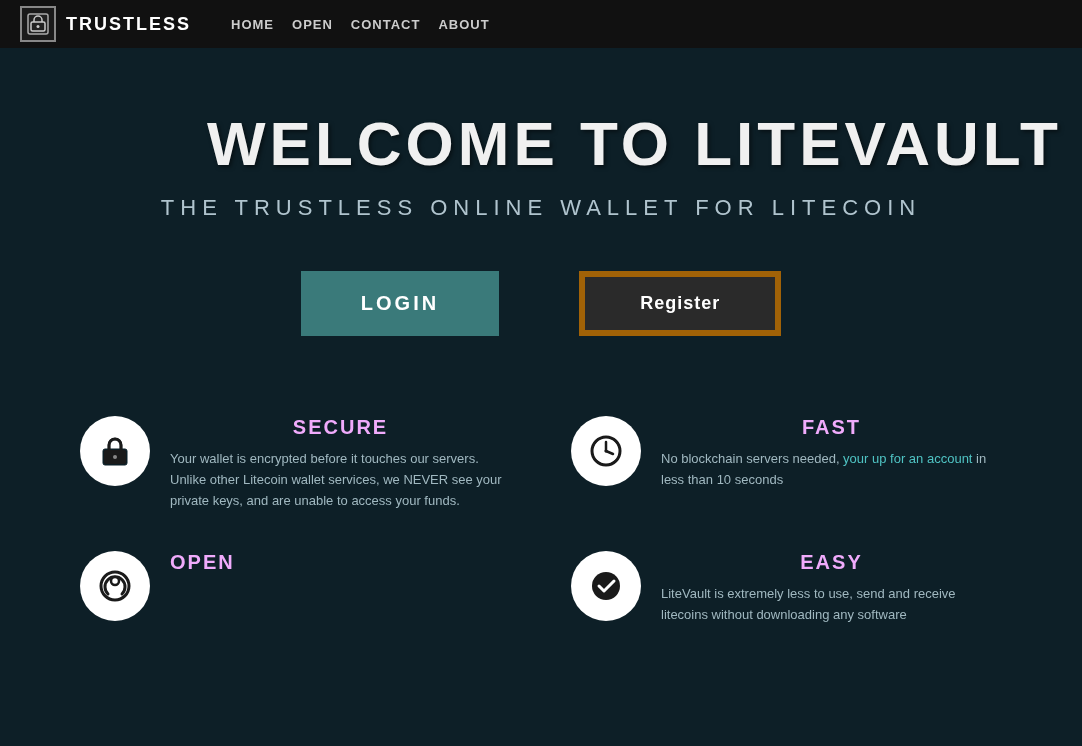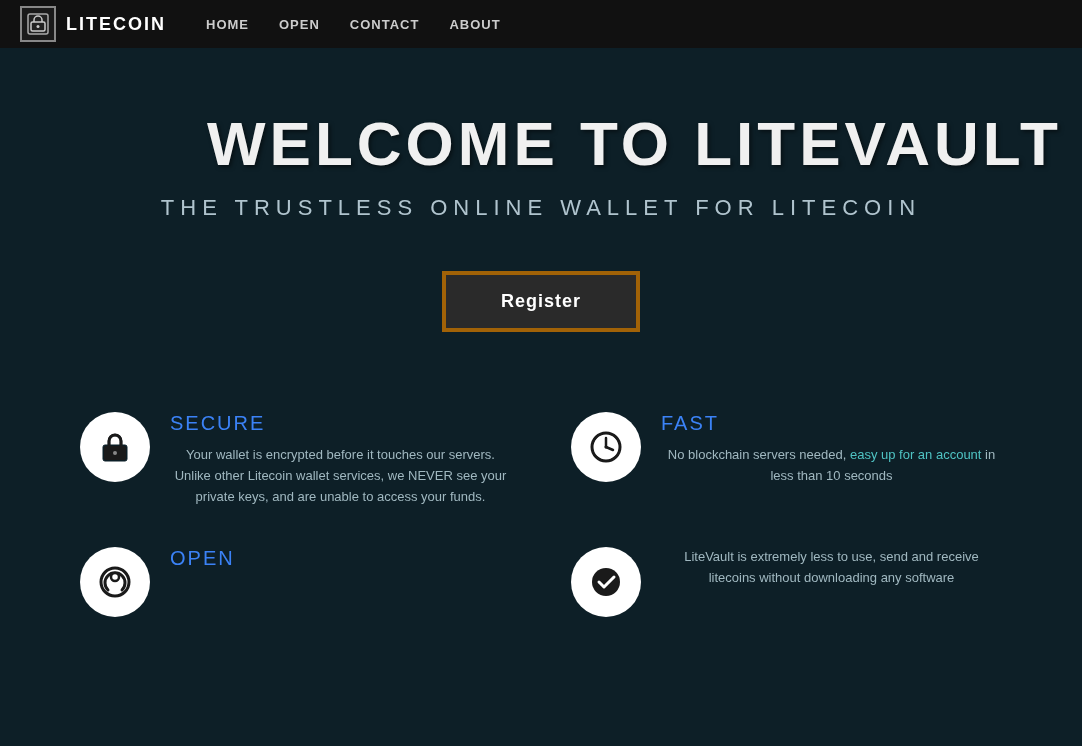--- a/index.html
+++ b/index.html
@@ -41,21 +41,21 @@
 
     .nav-logo-text {
       font-size: 18px;
       font-weight: bold;
       letter-spacing: 2px;
       color: #ffffff;
     }
 
     .nav-links {
       display: flex;
-      gap: 30px;
+      gap: 18px;
     }
 
     .nav-link {
       color: #cccccc;
       text-decoration: none;
       font-size: 13px;
       font-weight: 600;
       letter-spacing: 1px;
       cursor: pointer;
     }
@@ -99,21 +99,21 @@
       font-size: 20px;
       font-weight: 700;
       letter-spacing: 3px;
       cursor: pointer;
       text-transform: uppercase;
     }
 
     .btn-register {
       background-color: #2a2a2a;
       color: #ffffff;
-      border: 4px solid #a16207;
+      border: 6px solid #a16207;
       padding: 16px 55px;
       font-size: 18px;
       font-weight: 600;
       letter-spacing: 1px;
       cursor: pointer;
     }
 
     
     .features {
       background-color: #0d1f27;
@@ -139,32 +139,32 @@
       align-items: center;
       justify-content: center;
       font-size: 30px;
       color: #0d1f27;
     }
 
     .feature-content {}
 
     .feature-title {
       font-size: 20px;
-      font-weight: 400;
+      font-weight: 700;
       letter-spacing: 2px;
-      color: #3b82f6;
+      color: #f0abfc;
       margin-bottom: 10px;
       text-transform: uppercase;
+      text-align: center;
     }
 
     .feature-desc {
       font-size: 13px;
       color: #a0b8c0;
       line-height: 1.6;
-      text-align: center;
     }
 
     .feature-desc a {
       color: #4fc3c3;
       text-decoration: none;
     }
 
     
     .icon-lock svg,
     .icon-clock svg,
@@ -180,34 +180,35 @@
 <nav>
   <div class="nav-logo">
     <div class="nav-logo-icon">
       <svg width="22" height="22" viewBox="0 0 22 22" fill="none">
         <rect x="1" y="1" width="20" height="20" rx="2" stroke="#aaa" stroke-width="1.5" fill="#222"></rect>
         <rect x="4" y="9" width="14" height="9" rx="1.5" stroke="#ccc" stroke-width="1.5" fill="none"></rect>
         <path d="M7 9V7a4 4 0 0 1 8 0v2" stroke="#ccc" stroke-width="1.5" fill="none"></path>
         <circle cx="11" cy="13.5" r="1.5" fill="#ccc"></circle>
       </svg>
     </div>
-    <span class="nav-logo-text">LITECOIN</span>
+    <span class="nav-logo-text">TRUSTLESS</span>
   </div>
   <div class="nav-links">
     <a class="nav-link">HOME</a>
     <a class="nav-link">OPEN</a>
     <a class="nav-link">CONTACT</a>
     <a class="nav-link">ABOUT</a>
   </div>
 </nav>
 
 <section class="hero">
   <h1 class="hero-title">WELCOME TO LITEVAULT</h1>
   <p class="hero-subtitle">THE TRUSTLESS ONLINE WALLET FOR LITECOIN</p>
   <div class="hero-buttons">
+    <button class="btn-login">LOGIN</button>
     <button class="btn-register">Register</button>
   </div>
 </section>
 
 <section class="features">
 
   <div class="feature-item">
     <div class="feature-icon icon-lock">
       <svg viewBox="0 0 38 38" fill="none">
         <rect x="7" y="17" width="24" height="16" rx="2" fill="#0d1f27" stroke="#0d1f27"></rect>
@@ -233,21 +234,21 @@
         <circle cx="19" cy="19" r="14" stroke="#1a1a1a" stroke-width="3" fill="#fff"></circle>
         <circle cx="19" cy="19" r="12" fill="#fff"></circle>
         <line x1="19" y1="19" x2="19" y2="10" stroke="#1a1a1a" stroke-width="2.5" stroke-linecap="round"></line>
         <line x1="19" y1="19" x2="26" y2="22" stroke="#1a1a1a" stroke-width="2.5" stroke-linecap="round"></line>
         <circle cx="19" cy="19" r="1.5" fill="#1a1a1a"></circle>
       </svg>
     </div>
     <div class="feature-content">
       <h3 class="feature-title">FAST</h3>
       <p class="feature-desc">
-        <span>No blockchain servers needed, </span><a>easy up for an account</a><span> in less than 10 seconds</span>
+        <span>No blockchain servers needed, </span><a>your up for an account</a><span> in less than 10 seconds</span>
       </p>
     </div>
   </div>
 
   <div class="feature-item">
     <div class="feature-icon icon-open">
       <svg viewBox="0 0 38 38" fill="none">
         <circle cx="19" cy="19" r="14" stroke="#1a1a1a" stroke-width="3" fill="#fff"></circle>
         <path d="M12 27 A10 10 0 1 1 26 27" stroke="#1a1a1a" stroke-width="3" fill="none" stroke-linecap="round"></path>
         <circle cx="19" cy="14" r="4" stroke="#1a1a1a" stroke-width="2.5" fill="#fff"></circle>
@@ -259,17 +260,18 @@
   </div>
 
   <div class="feature-item">
     <div class="feature-icon icon-check">
       <svg viewBox="0 0 38 38" fill="none">
         <circle cx="19" cy="19" r="14" fill="#1a1a1a"></circle>
         <path d="M12 19 L17 24 L27 14" stroke="#fff" stroke-width="3" stroke-linecap="round" stroke-linejoin="round"></path>
       </svg>
     </div>
     <div class="feature-content">
+      <h3 class="feature-title">EASY</h3>
       <p class="feature-desc">LiteVault is extremely less to use, send and receive litecoins without downloading any software</p>
     </div>
   </div>
 
 </section>
 
 </body></html>

